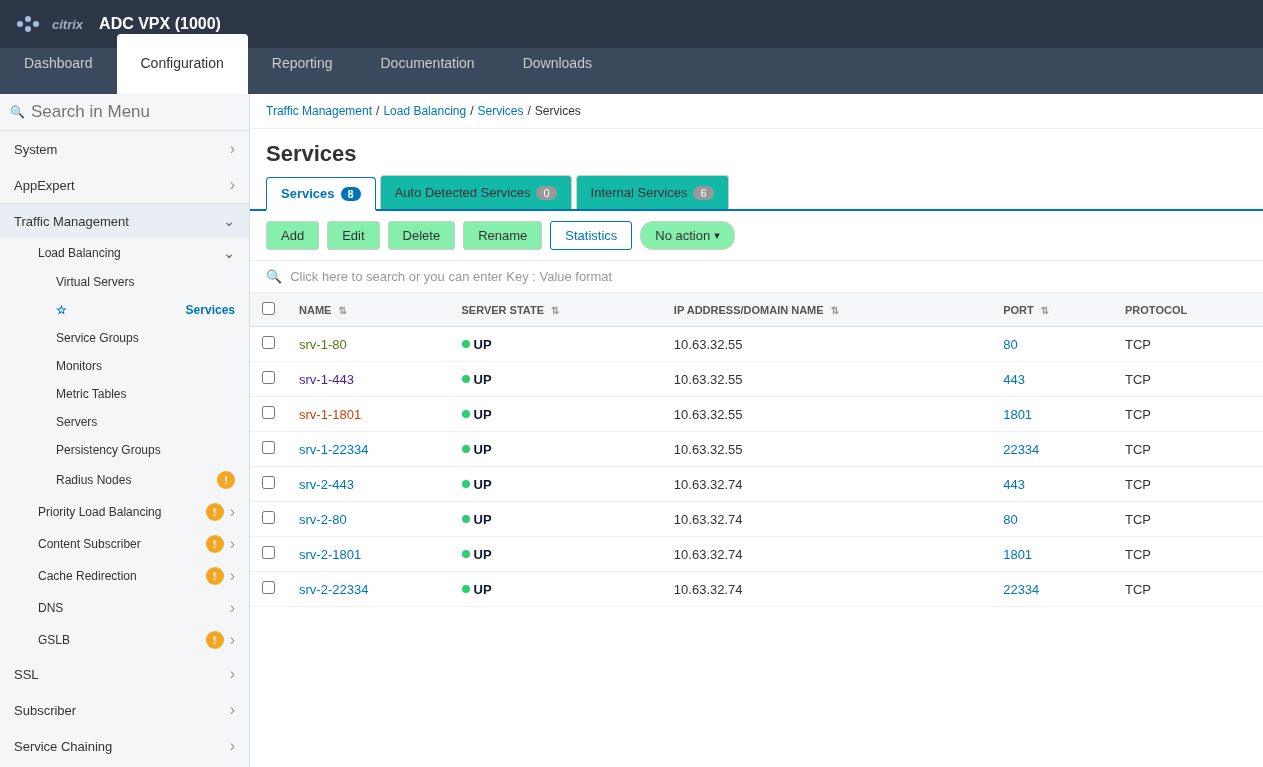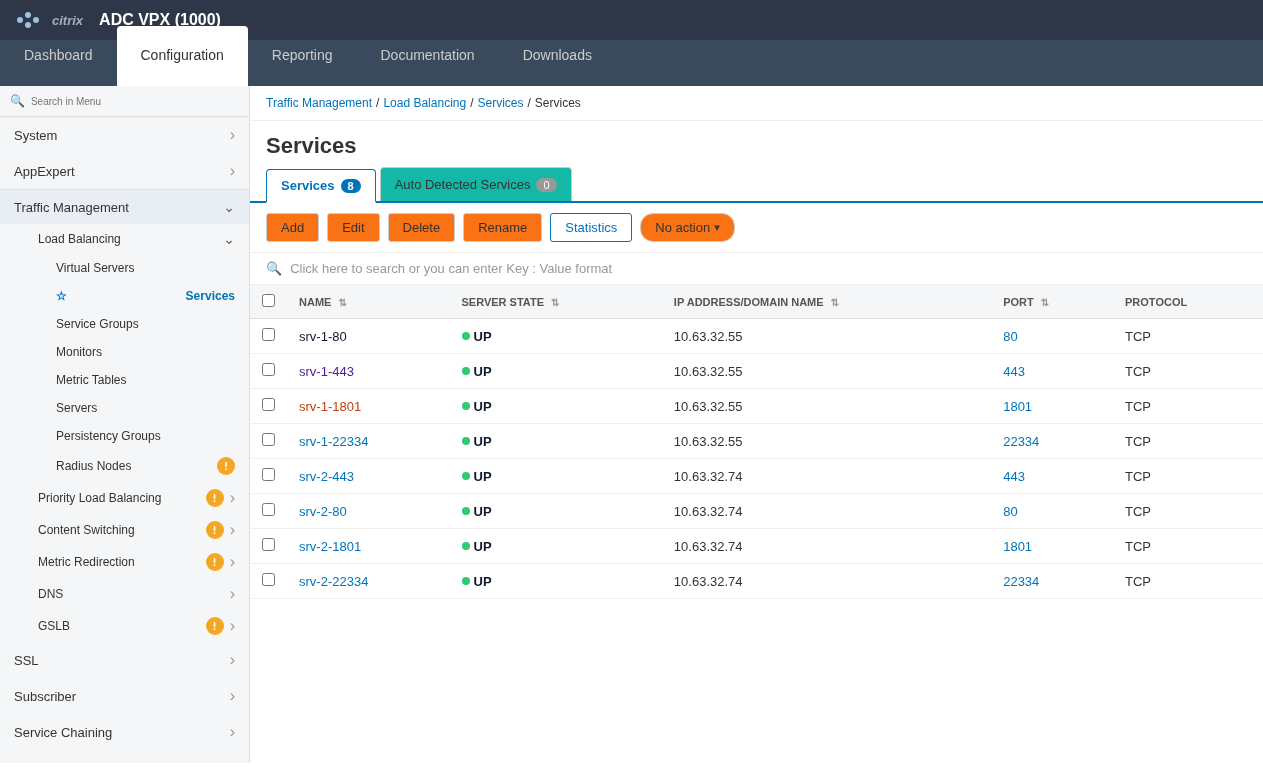--- a/index.html
+++ b/index.html
@@ -1,21 +1,21 @@
 <!DOCTYPE html>
 <html><head>
   <meta charset="utf-8">
   <style>
     * { box-sizing: border-box; margin: 0; padding: 0; }
     body { font-family: Arial, sans-serif; font-size: 13px; color: #333; background: #fff; }
 
     
     .top-header {
       background: #2d3748;
-      height: 40px;
+      height: 48px;
       display: flex;
       align-items: center;
       padding: 12px 16px;
       color: #fff;
     }
     .top-header .logo {
       display: flex;
       align-items: center;
       gap: 8px;
       font-size: 15px;
@@ -82,21 +82,21 @@
       padding: 8px 10px;
       border-bottom: 1px solid #ddd;
       display: flex;
       align-items: center;
       gap: 6px;
     }
     .search-box input {
       border: none;
       background: transparent;
       outline: none;
-      font-size: 10px;
+      font-size: 17px;
       color: #be185d;
       width: 100%;
     }
     .search-icon-svg {
       color: #999;
       font-size: 12px;
     }
 
     .sidebar-item {
       display: flex;
@@ -226,21 +226,21 @@
     .toolbar {
       padding: 10px 16px;
       display: flex;
       align-items: center;
       gap: 8px;
       border-bottom: 1px solid #eee;
     }
     .btn {
       padding: 6px 14px;
       border: 1px solid #ccc;
-      background: #f97316;
+      background: #86efac;
       border-radius: 3px;
       cursor: pointer;
       font-size: 13px;
       color: #333;
     }
     .btn.primary {
       background: #fff;
       border-color: #0074b8;
       color: #0074b8;
     }
@@ -403,29 +403,29 @@
 
       <div class="sidebar-item" style="padding-left:10px;">
         <span>Priority Load Balancing</span>
         <span class="sidebar-item-right">
           <span class="warning-badge">!</span>
           <span class="chevron-right"></span>
         </span>
       </div>
 
       <div class="sidebar-item" style="padding-left:10px;">
-        <span>Content Switching</span>
+        <span>Content Subscriber</span>
         <span class="sidebar-item-right">
           <span class="warning-badge">!</span>
           <span class="chevron-right"></span>
         </span>
       </div>
 
       <div class="sidebar-item" style="padding-left:10px;">
-        <span>Metric Redirection</span>
+        <span>Cache Redirection</span>
         <span class="sidebar-item-right">
           <span class="warning-badge">!</span>
           <span class="chevron-right"></span>
         </span>
       </div>
 
       <div class="sidebar-item" style="padding-left:10px;">
         <span>DNS</span>
         <span class="chevron-right"></span>
       </div>
@@ -475,20 +475,24 @@
     <div class="page-title">Services</div>
 
     <div class="content-tabs">
       <div class="content-tab active">
         <span>Services</span>
         <span class="tab-badge">8</span>
       </div>
       <div class="content-tab">
         <span>Auto Detected Services</span>
         <span class="tab-badge-gray">0</span>
+      </div>
+      <div class="content-tab">
+        <span>Internal Services</span>
+        <span class="tab-badge-gray">6</span>
       </div>
     </div>
 
     <div class="toolbar">
       <button class="btn">Add</button>
       <button class="btn">Edit</button>
       <button class="btn">Delete</button>
       <button class="btn">Rename</button>
       <button class="btn primary">Statistics</button>
       <button class="btn btn-dropdown">
@@ -527,21 +531,21 @@
             <th>
               <span>PROTOCOL</span>
             </th>
           </tr>
         </thead>
         <tbody id="table-body">
         <tr>
       <td class="checkbox-col">
         <input type="checkbox" style="">
       </td>
-      <td style="color:#0f172a; cursor:pointer;">srv-1-80</td>
+      <td style="color:#4d7c0f; cursor:pointer;">srv-1-80</td>
       <td>
         <span class="status-up">
           <span class="status-dot"></span>
           UP
         </span>
       </td>
       <td>10.63.32.55</td>
       <td class="port-val">80</td>
       <td>TCP</td>
     </tr>

